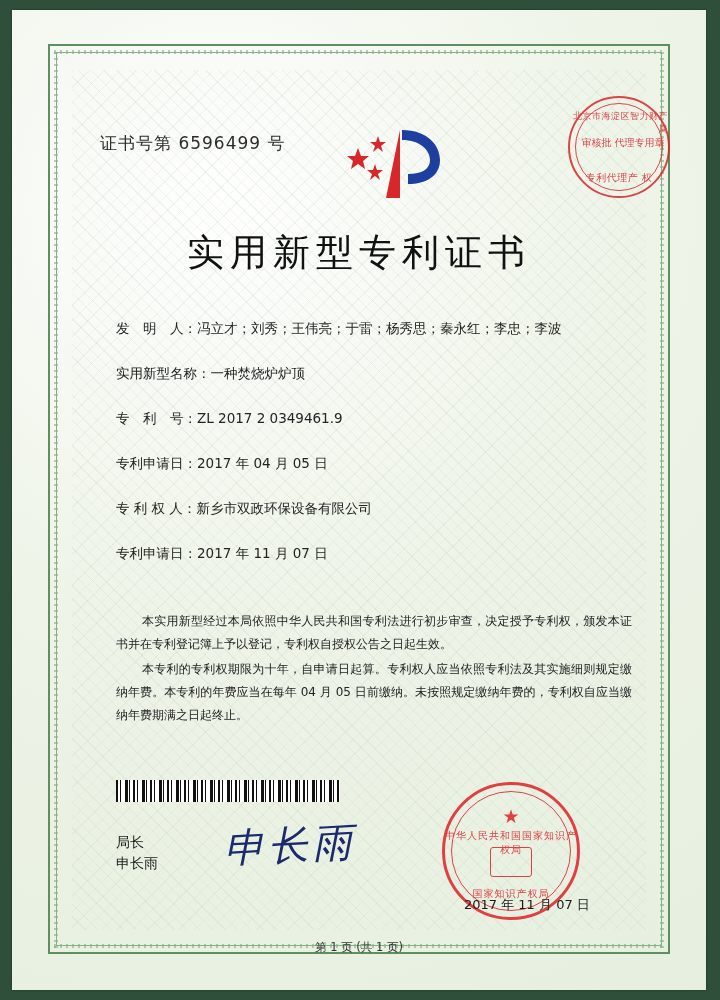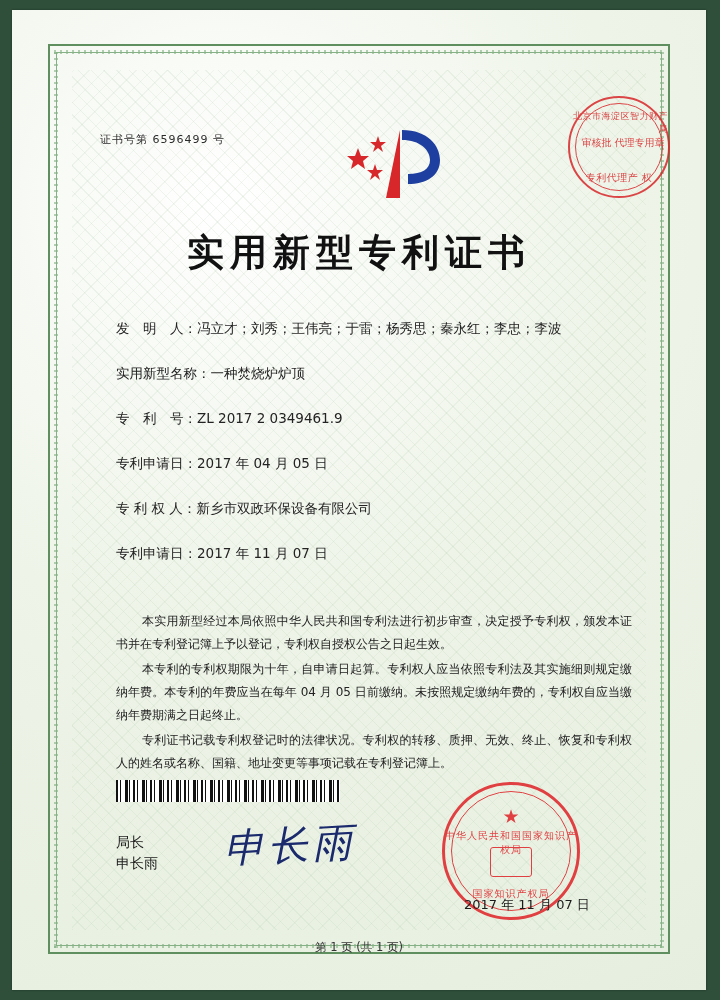--- a/index.html
+++ b/index.html
@@ -41,21 +41,21 @@
   .watermark{
     position:absolute;left:60px;top:60px;right:60px;bottom:60px;
     background:
       repeating-linear-gradient(45deg, rgba(180,205,175,.20) 0 1px, transparent 1px 9px),
       repeating-linear-gradient(-45deg, rgba(180,205,175,.16) 0 1px, transparent 1px 11px);
     pointer-events:none;
   }
 
   .cert-no{
     position:absolute;left:88px;top:122px;
-    font-size:11px;color:#2b2b2b;letter-spacing:1px;
+    font-size:17px;color:#2b2b2b;letter-spacing:1px;
     font-family:"DejaVu Sans", sans-serif;
   }
 
   
   .emblem{position:absolute;left:330px;top:110px;width:110px;height:90px;}
 
   
   .seal-top{
     position:absolute;left:556px;top:86px;width:98px;height:98px;
     border:2px solid #d8272a;border-radius:50%;
@@ -73,21 +73,21 @@
     position:absolute;left:4px;top:38px;width:100%;text-align:center;
     font-size:10px;line-height:13px;font-family:"DejaVu Sans", sans-serif;
   }
   .seal-top .arc-bot{
     position:absolute;left:0;bottom:11px;width:100%;text-align:center;
     font-size:10px;letter-spacing:.5px;font-family:"DejaVu Sans", sans-serif;
   }
 
   .title{
     position:absolute;left:0;top:218px;width:694px;text-align:center;
-    font-size:37px;font-weight:bold;letter-spacing:6px;color:#111;
+    font-size:37px;font-weight:normal;letter-spacing:6px;color:#111;
     font-family:"DejaVu Sans", sans-serif;
   }
 
   .fields{position:absolute;left:104px;top:308px;width:520px;color:#232323;}
   .field{font-size:13.5px;line-height:20px;margin-bottom:25px;white-space:nowrap;
          font-family:"DejaVu Sans", sans-serif;}
   .field .lbl{display:inline-block;}
 
   .body-text{
     position:absolute;left:104px;top:600px;width:516px;
@@ -199,21 +199,20 @@
       <span class="lbl">专 利 权 人：</span><span>新乡市双政环保设备有限公司</span>
     </div>
     <div class="field">
       <span class="lbl">专利申请日：</span><span>2017 年 11 月 07 日</span>
     </div>
   </div>
 
   <div class="body-text">
     <p>本实用新型经过本局依照中华人民共和国专利法进行初步审查，决定授予专利权，颁发本证书并在专利登记簿上予以登记，专利权自授权公告之日起生效。</p>
     <p>本专利的专利权期限为十年，自申请日起算。专利权人应当依照专利法及其实施细则规定缴纳年费。本专利的年费应当在每年 04 月 05 日前缴纳。未按照规定缴纳年费的，专利权自应当缴纳年费期满之日起终止。</p>
-    <p>专利证书记载专利权登记时的法律状况。专利权的转移、质押、无效、终止、恢复和专利权人的姓名或名称、国籍、地址变更等事项记载在专利登记簿上。</p>
   </div>
 
   <div class="barcode"></div>
 
   <div class="sign-block">
     <div class="sign-label">局长</div>
     <div class="sign-label">申长雨</div>
   </div>
   <div class="signature">申长雨</div>
 

